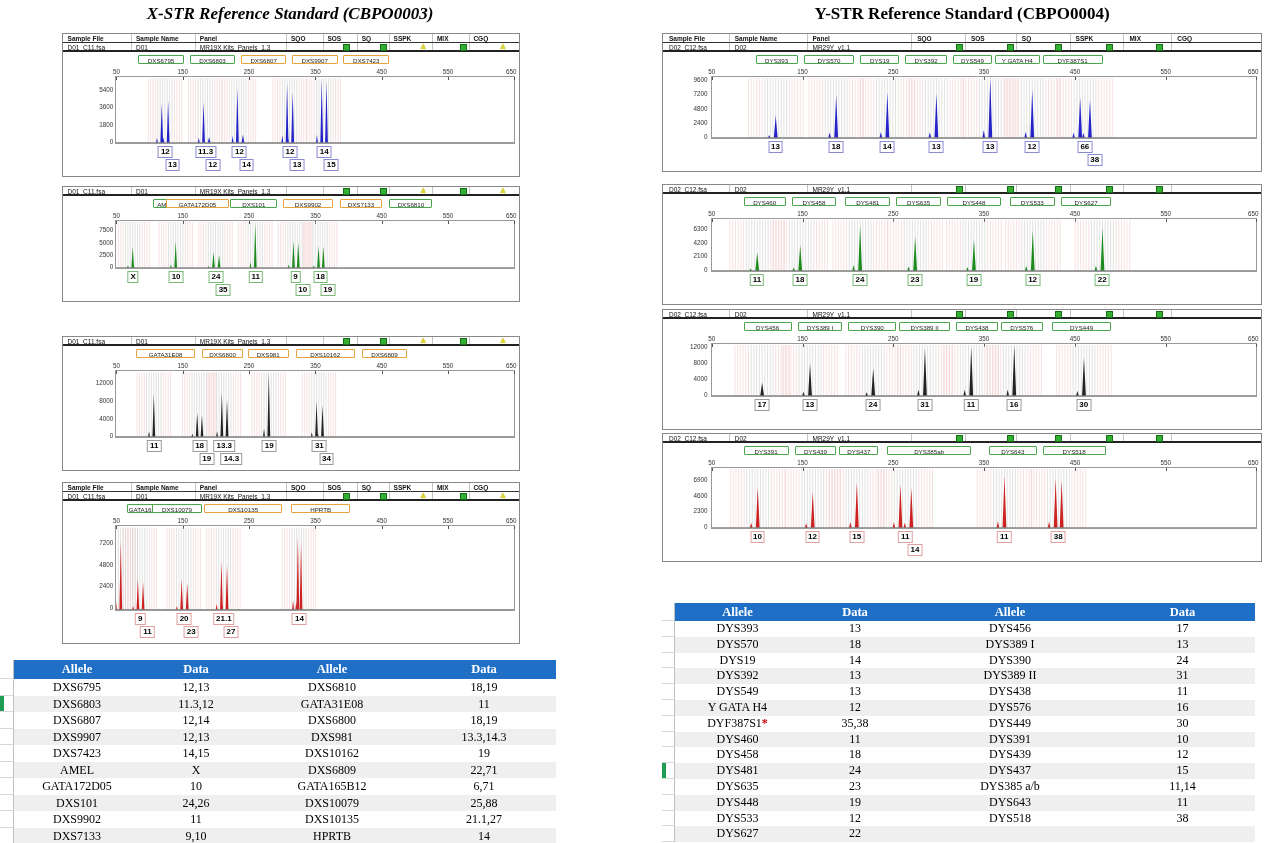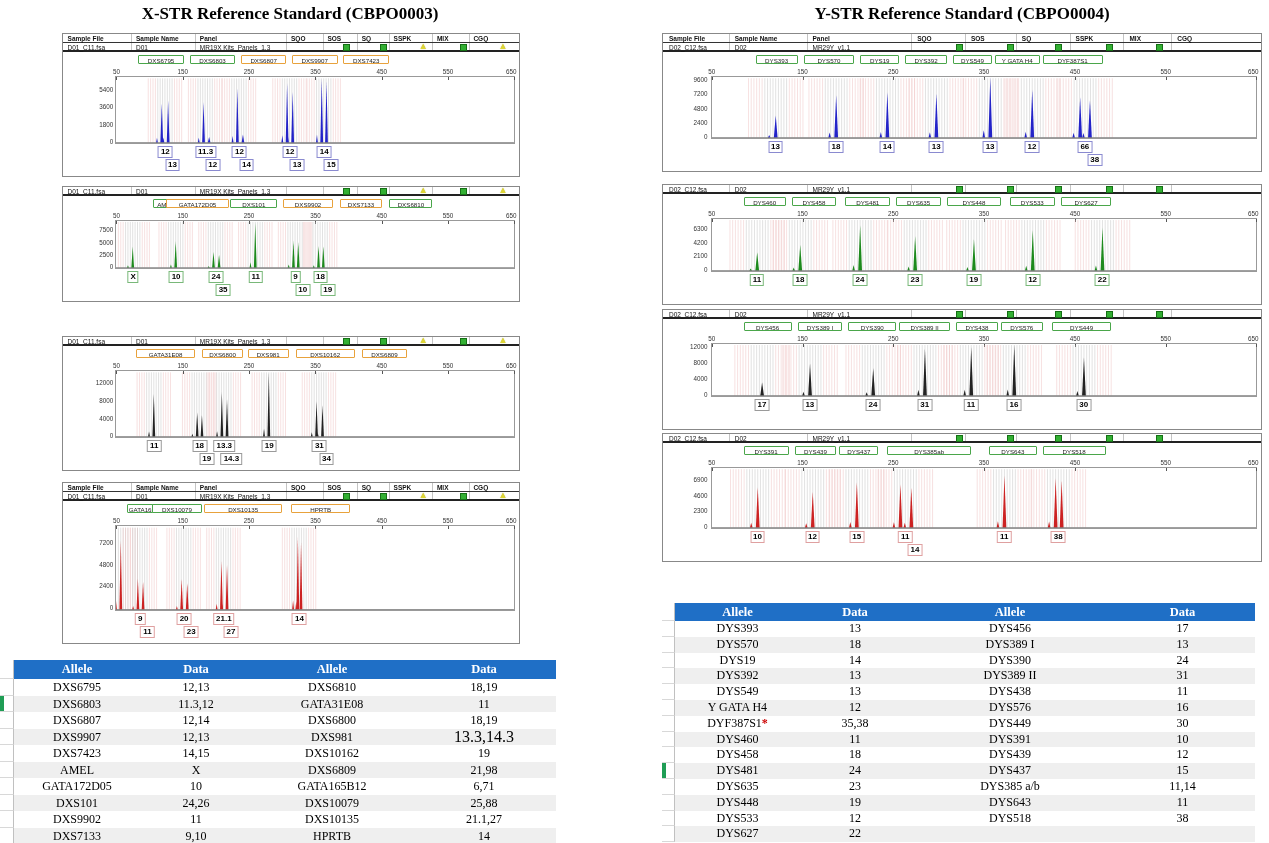--- a/index.html
+++ b/index.html
@@ -33,21 +33,21 @@
   .thead .tcell{color:#fff;font-weight:bold;}
   .red-note{color:#cc0000;font-weight:bold;}
   .gutter{position:absolute;background:#fff;}
   .gcell{position:absolute;left:0;right:0;border-bottom:1px solid #d8d8d8;border-right:1px solid #c0c0c0;box-sizing:border-box;}
   .gmark{background:#1f9d55;position:absolute;left:0;top:0;bottom:0;width:4px;}
   svg{position:absolute;left:0;top:0;width:100%;height:100%;}
 </style>
 </head>
 <body>
 <div id="root">
-  <div class="title" id="title-left" style="left:40px;width:500px;">X-STR Reference Standard (CBPO0003)</div>
+  <div class="title" id="title-left" style="left:40px;width:500px;font-style:italic;">X-STR Reference Standard (CBPO0003)</div>
   <div class="title" id="title-right" style="left:712px;width:500px;">Y-STR Reference Standard (CBPO0004)</div>
   <div id="panels">
       <div class="panel" style="left: 62px; top: 33px; width: 458px; height: 144px;">
         <div class="prow hdr" style="top: 0px; height: 9px;">
           <div class="pcell b" style="left: 1%;">Sample File</div>
           <div class="pcell b" style="left: 16%;">Sample Name</div>
           <div class="pcell b" style="left: 30%;">Panel</div>
           <div class="pcell b" style="left: 50%;">SQO</div>
           <div class="pcell b" style="left: 58%;">SOS</div>
           <div class="pcell b" style="left: 65.5%;">SQ</div>
@@ -1614,33 +1614,33 @@
         <div class="trow" style="top: 52px; height: 16.5px; background: rgb(255, 255, 255);">
           <div class="tcell" style="width: 126px; font-size: 12px; line-height: 16.5px; color: rgb(0, 0, 0);">DXS6807</div>
           <div class="tcell" style="width: 112px; font-size: 12px; line-height: 16.5px; color: rgb(0, 0, 0);">12,14</div>
           <div class="tcell" style="width: 160px; font-size: 12px; line-height: 16.5px; color: rgb(0, 0, 0);">DXS6800</div>
           <div class="tcell" style="width: 144px; font-size: 12px; line-height: 16.5px; color: rgb(0, 0, 0);">18,19</div>
         </div>
         <div class="trow" style="top: 68.5px; height: 16.5px; background: rgb(239, 239, 239);">
           <div class="tcell" style="width: 126px; font-size: 12px; line-height: 16.5px; color: rgb(0, 0, 0);">DXS9907</div>
           <div class="tcell" style="width: 112px; font-size: 12px; line-height: 16.5px; color: rgb(0, 0, 0);">12,13</div>
           <div class="tcell" style="width: 160px; font-size: 12px; line-height: 16.5px; color: rgb(0, 0, 0);">DXS981</div>
-          <div class="tcell" style="width: 144px; font-size: 16px; line-height: 16.5px; color: rgb(0, 0, 0);">13.3,14.3</div>
+          <div class="tcell" style="width: 144px; font-size: 12px; line-height: 16.5px; color: rgb(0, 0, 0);">13.3,14.3</div>
         </div>
         <div class="trow" style="top: 85px; height: 16.5px; background: rgb(255, 255, 255);">
           <div class="tcell" style="width: 126px; font-size: 12px; line-height: 16.5px; color: rgb(0, 0, 0);">DXS7423</div>
           <div class="tcell" style="width: 112px; font-size: 12px; line-height: 16.5px; color: rgb(0, 0, 0);">14,15</div>
           <div class="tcell" style="width: 160px; font-size: 12px; line-height: 16.5px; color: rgb(0, 0, 0);">DXS10162</div>
           <div class="tcell" style="width: 144px; font-size: 12px; line-height: 16.5px; color: rgb(0, 0, 0);">19</div>
         </div>
         <div class="trow" style="top: 101.5px; height: 16.5px; background: rgb(239, 239, 239);">
           <div class="tcell" style="width: 126px; font-size: 12px; line-height: 16.5px; color: rgb(0, 0, 0);">AMEL</div>
           <div class="tcell" style="width: 112px; font-size: 12px; line-height: 16.5px; color: rgb(0, 0, 0);">X</div>
           <div class="tcell" style="width: 160px; font-size: 12px; line-height: 16.5px; color: rgb(0, 0, 0);">DXS6809</div>
-          <div class="tcell" style="width: 144px; font-size: 12px; line-height: 16.5px; color: rgb(0, 0, 0);">21,98</div>
+          <div class="tcell" style="width: 144px; font-size: 12px; line-height: 16.5px; color: rgb(0, 0, 0);">22,71</div>
         </div>
         <div class="trow" style="top: 118px; height: 16.5px; background: rgb(255, 255, 255);">
           <div class="tcell" style="width: 126px; font-size: 12px; line-height: 16.5px; color: rgb(0, 0, 0);">GATA172D05</div>
           <div class="tcell" style="width: 112px; font-size: 12px; line-height: 16.5px; color: rgb(0, 0, 0);">10</div>
           <div class="tcell" style="width: 160px; font-size: 12px; line-height: 16.5px; color: rgb(0, 0, 0);">GATA165B12</div>
           <div class="tcell" style="width: 144px; font-size: 12px; line-height: 16.5px; color: rgb(0, 0, 0);">6,71</div>
         </div>
         <div class="trow" style="top: 134.5px; height: 16.5px; background: rgb(239, 239, 239);">
           <div class="tcell" style="width: 126px; font-size: 12px; line-height: 16.5px; color: rgb(0, 0, 0);">DXS101</div>
           <div class="tcell" style="width: 112px; font-size: 12px; line-height: 16.5px; color: rgb(0, 0, 0);">24,26</div>

